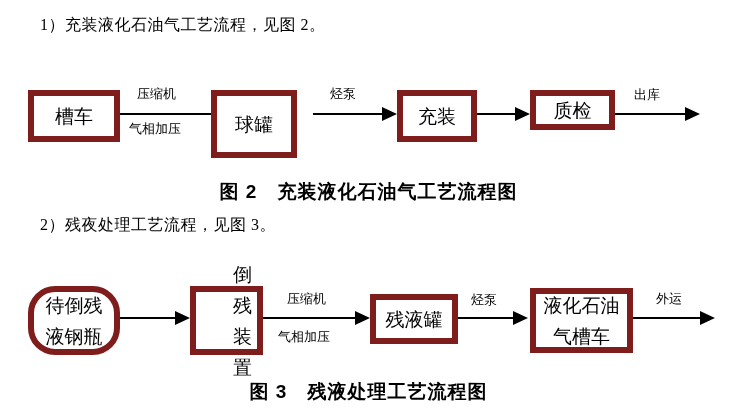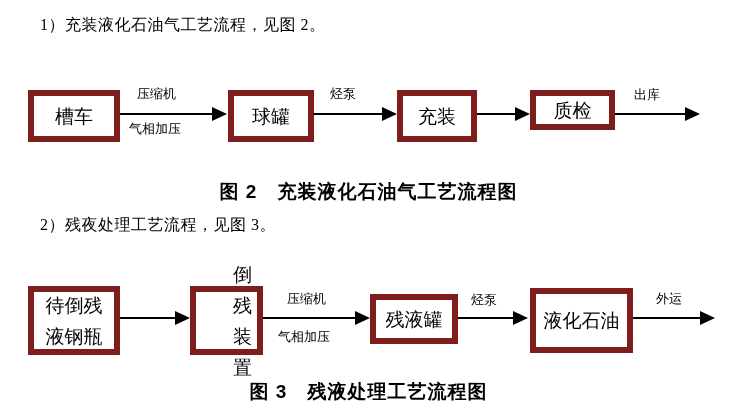--- a/index.html
+++ b/index.html
@@ -71,21 +71,21 @@
     <span>槽车</span>
   </div>
 
   <div class="arrow" style="left:120px; top:106px; width:107px;">
     <div class="shaft"></div>
     <div class="head"></div>
   </div>
   <div class="elabel" style="left:137px; top:85px;">压缩机</div>
   <div class="elabel" style="left:129px; top:120px;">气相加压</div>
 
-  <div class="box" style="left:228px; top:90px; width:86px; height:52px;">
+  <div class="box" style="left:211px; top:90px; width:86px; height:68px;">
     <span>球罐</span>
   </div>
 
   <div class="arrow" style="left:313px; top:106px; width:84px;">
     <div class="shaft"></div>
     <div class="head"></div>
   </div>
   <div class="elabel" style="left:330px; top:85px;">烃泵</div>
 
   <div class="box" style="left:397px; top:90px; width:80px; height:52px;">
@@ -104,21 +104,21 @@
   <div class="arrow" style="left:615px; top:106px; width:85px;">
     <div class="shaft"></div>
     <div class="head"></div>
   </div>
   <div class="elabel" style="left:634px; top:86px;">出库</div>
 
   <div class="caption" style="top:179px;">图 2　充装液化石油气工艺流程图</div>
 
   <div class="tline" style="left:40px; top:215px;">2）残夜处理工艺流程，见图 3。</div>
 
-  <div class="box" style="left:28px; top:286px; width:92px; height:69px;">
+  <div class="box" style="left:28px; top:286px; width:92px; height:69px;border-radius:27px;">
     <span>待倒残</span>
     <span>液钢瓶</span>
   </div>
 
   <div class="arrow" style="left:120px; top:310px; width:70px;">
     <div class="shaft"></div>
     <div class="head"></div>
   </div>
 
   <div class="box" style="left:190px; top:286px; width:73px; height:69px;padding-left:32px;">
@@ -138,20 +138,21 @@
   </div>
 
   <div class="arrow" style="left:458px; top:310px; width:70px;">
     <div class="shaft"></div>
     <div class="head"></div>
   </div>
   <div class="elabel" style="left:471px; top:291px;">烃泵</div>
 
   <div class="box" style="left:530px; top:288px; width:103px; height:65px;">
     <span>液化石油</span>
+    <span>气槽车</span>
   </div>
 
   <div class="arrow" style="left:633px; top:310px; width:82px;">
     <div class="shaft"></div>
     <div class="head"></div>
   </div>
   <div class="elabel" style="left:648px; top:290px;margin-left:8px;">外运</div>
 
   <div class="caption" style="top:379px;">图 3　残液处理工艺流程图</div>
 

